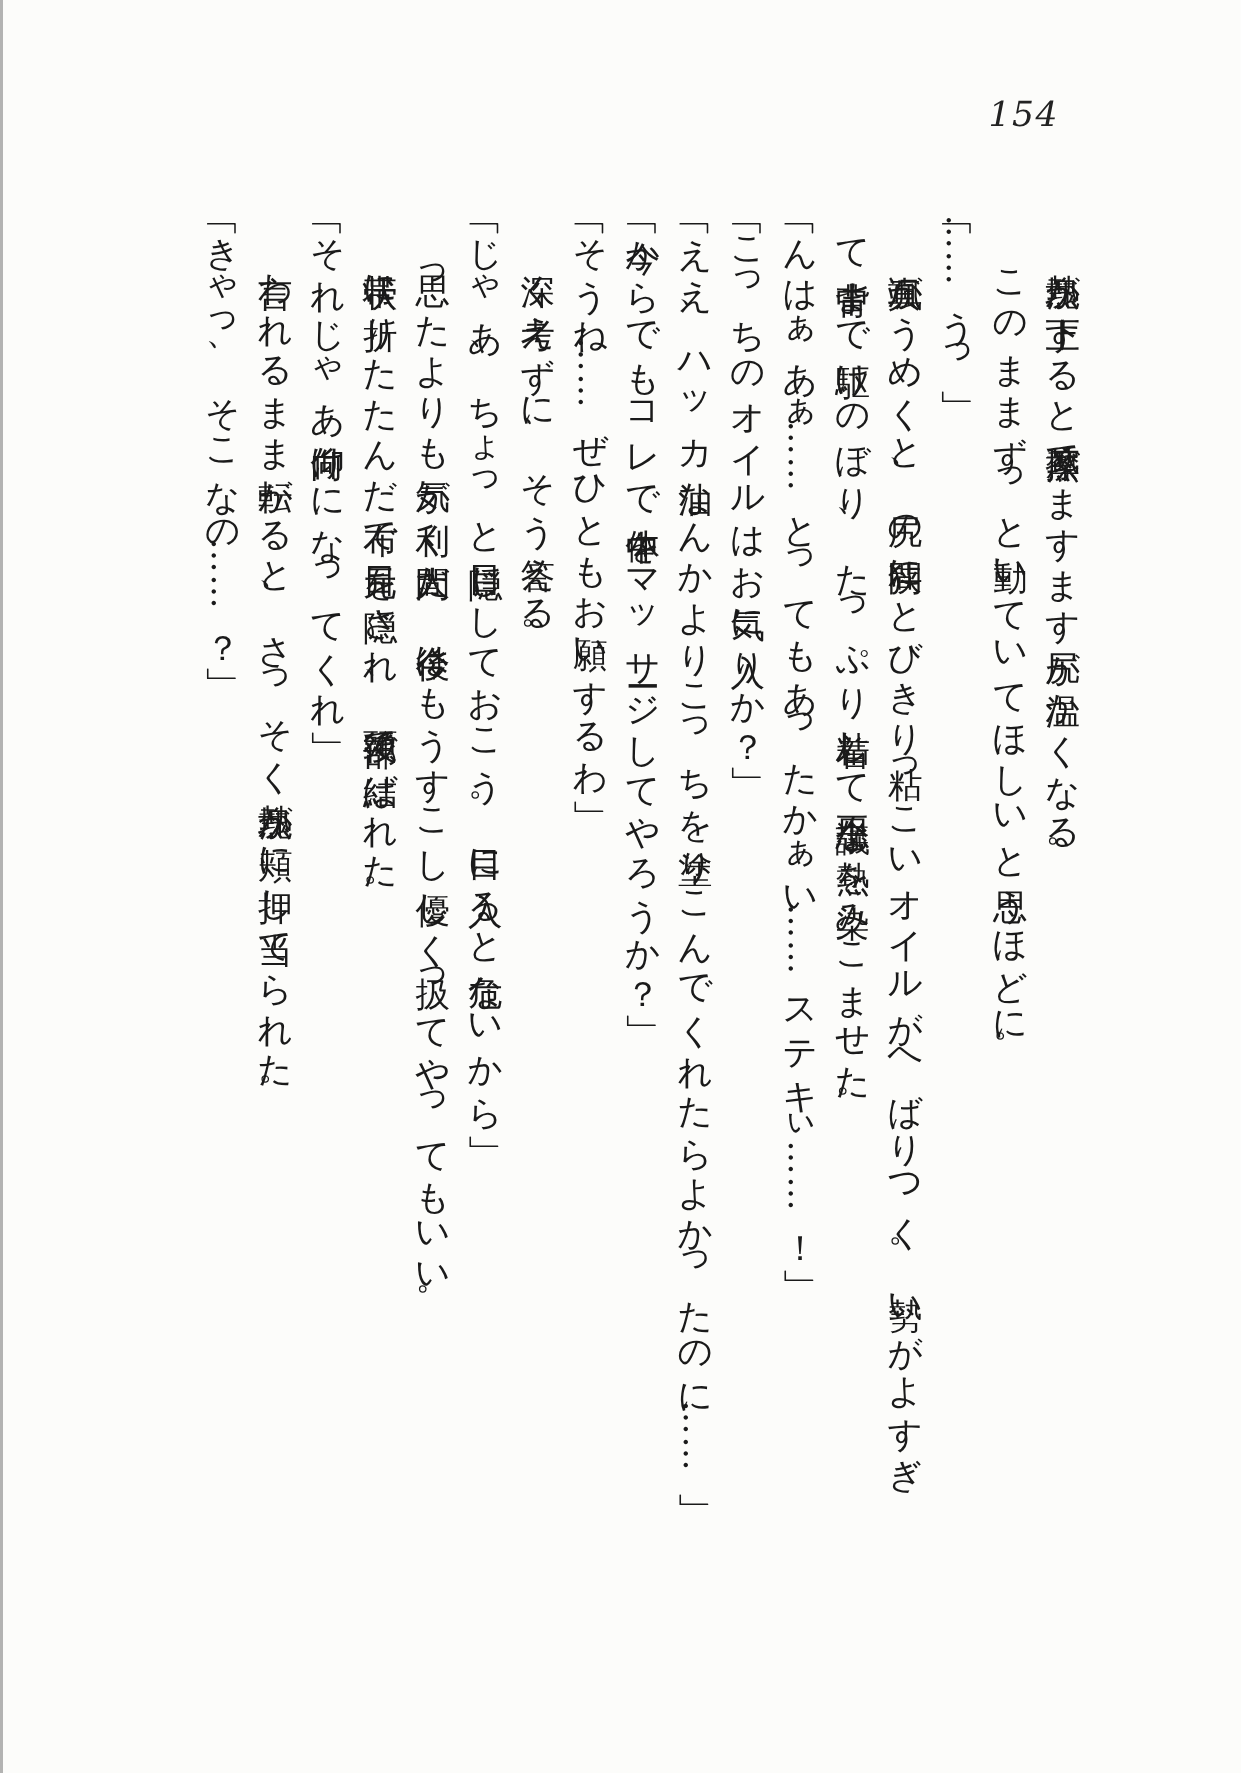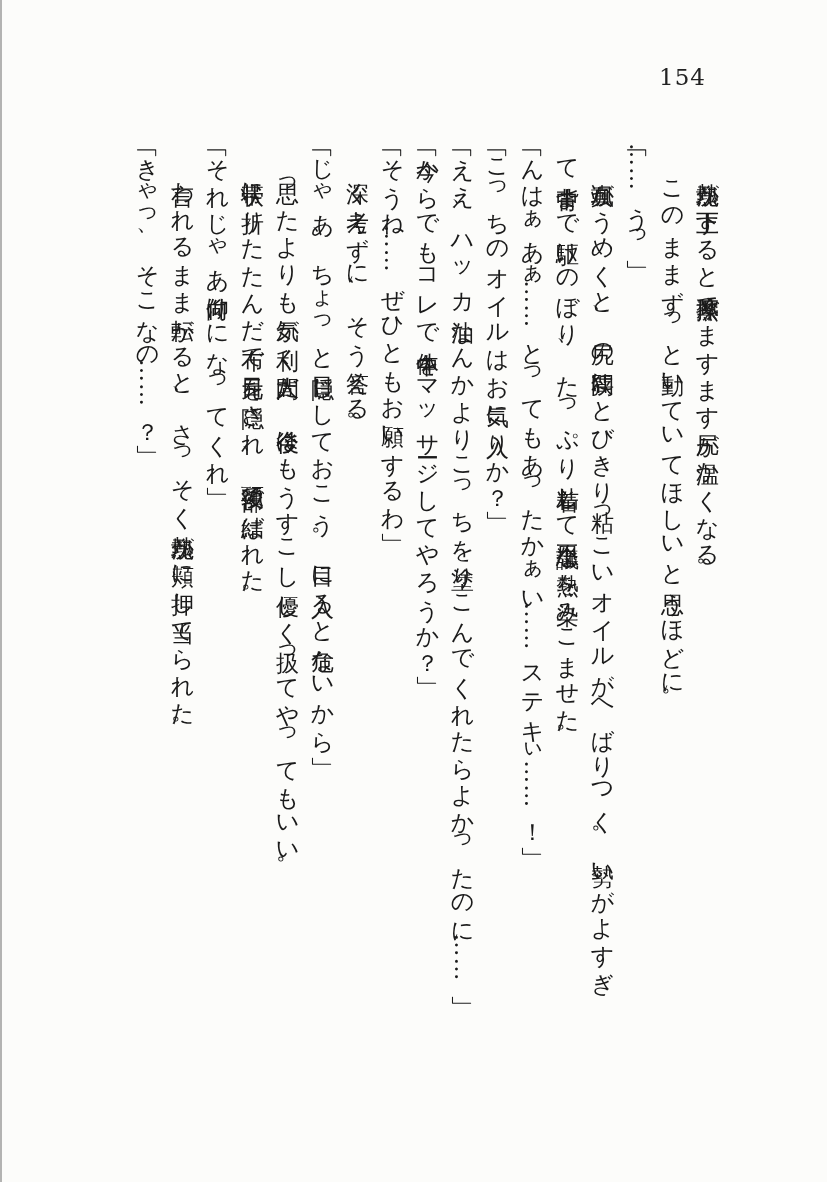--- a/index.html
+++ b/index.html
@@ -22,20 +22,21 @@
     width: 2px;
     height: 100%;
     background: #777;
     opacity: 0.55;
   }
   .page-number {
     position: absolute;
     top: 64px;
     left: 659px;
     font-size: 23px;
+    font-style: italic;
     letter-spacing: 1px;
     color: #222;
   }
   .text-block {
     position: absolute;
     top: 142px;
     right: 102px;
     height: 930px;
     writing-mode: vertical-rl;
     text-orientation: mixed;

